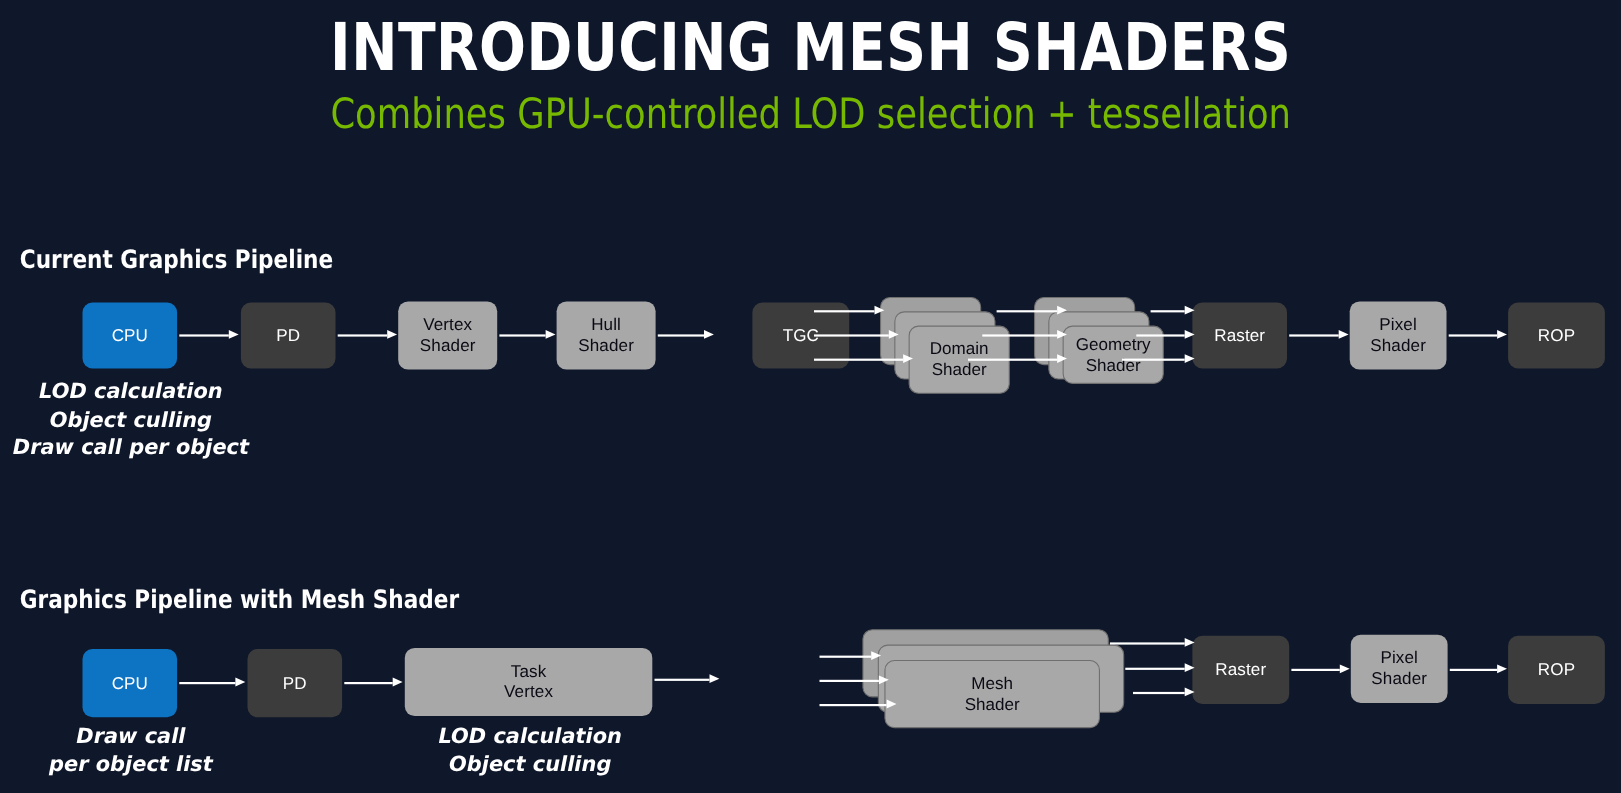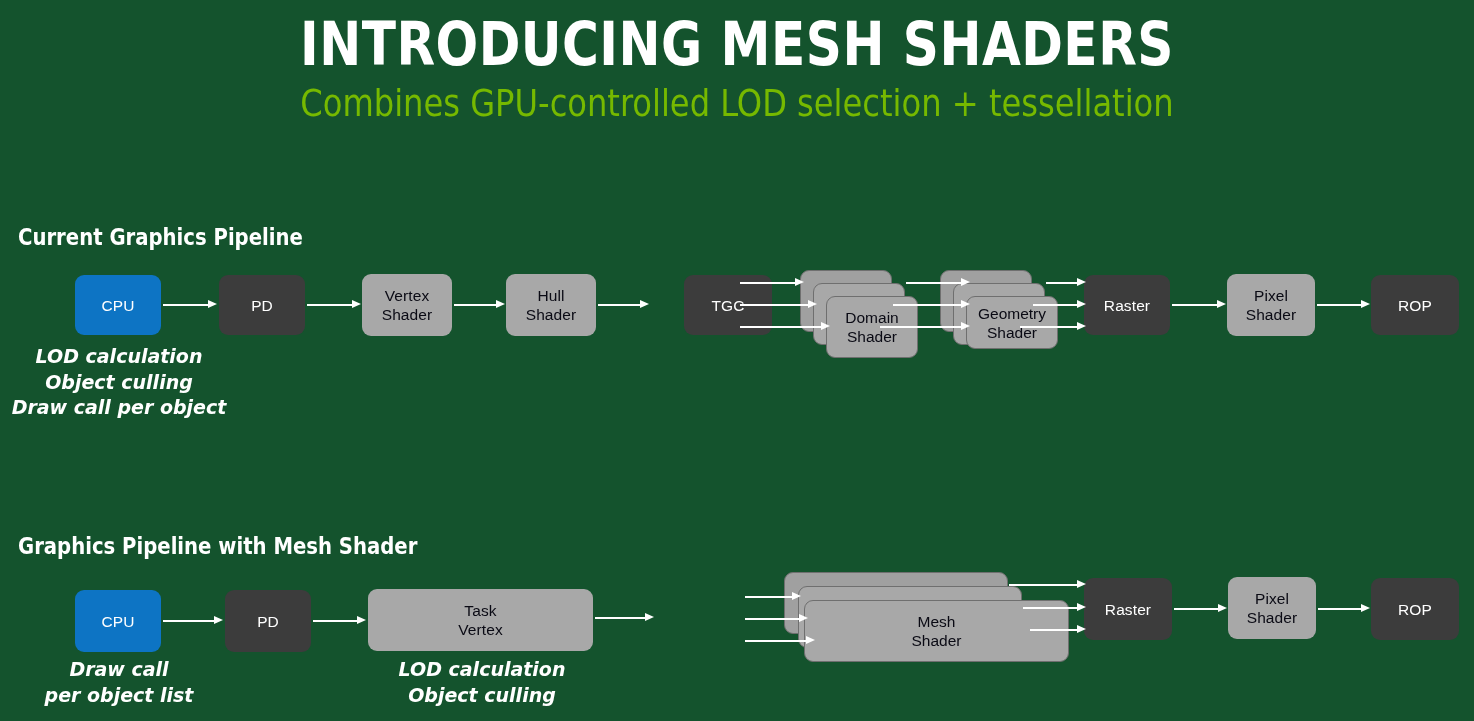--- a/index.html
+++ b/index.html
@@ -3,21 +3,21 @@
 <meta charset="utf-8">
 <title>Introducing Mesh Shaders</title>
 <style>
   * { box-sizing: border-box; margin: 0; padding: 0; }
   html, body {
     width: 1474px; height: 721px;
     background: #000000;
     overflow: hidden;
     font-family: "Liberation Sans", sans-serif;
   }
-  #slide { position: relative; width: 1474px; height: 721px; background: #14532d; }
+  #slide { position: relative; width: 1474px; height: 721px; background: #0f172a; }
 
   
   .title {
     position: absolute; left: 0; top: 8px; width: 1474px;
     text-align: center;
     font-family: "DejaVu Sans Condensed", "Liberation Sans Narrow", "Liberation Sans", sans-serif;
     font-weight: bold;
     font-size: 60px;
     letter-spacing: 0.5px;
     color: #ffffff;
@@ -239,21 +239,21 @@
 
   <div class="node dark" style="left:225px; top:590px; width:86px; height:62px;">PD</div>
 
   <div class="node light" style="left:368px; top:589px; width:225px; height:62px;">Task
 Vertex</div>
 
 
   <div class="stack" style="left:784px; top:572px; width:246px; height:100px;">
     <div class="layer back" style="left:0px;  top:0px;  width:224px; height:62px;"></div>
     <div class="layer" style="left:14px; top:14px; width:224px; height:62px;"></div>
-    <div class="front" style="left:20px; top:28px; width:265px; height:62px;">Mesh
+    <div class="front" style="left:20px; top:28px; width:196px; height:62px;">Mesh
 Shader</div>
   </div>
 
   <div class="node dark" style="left:1084px; top:578px; width:88px; height:62px;">Raster</div>
 
   <div class="node light" style="left:1228px; top:577px; width:88px; height:62px;">Pixel
 Shader</div>
 
   <div class="node dark" style="left:1371px; top:578px; width:88px; height:62px;">ROP</div>
 

